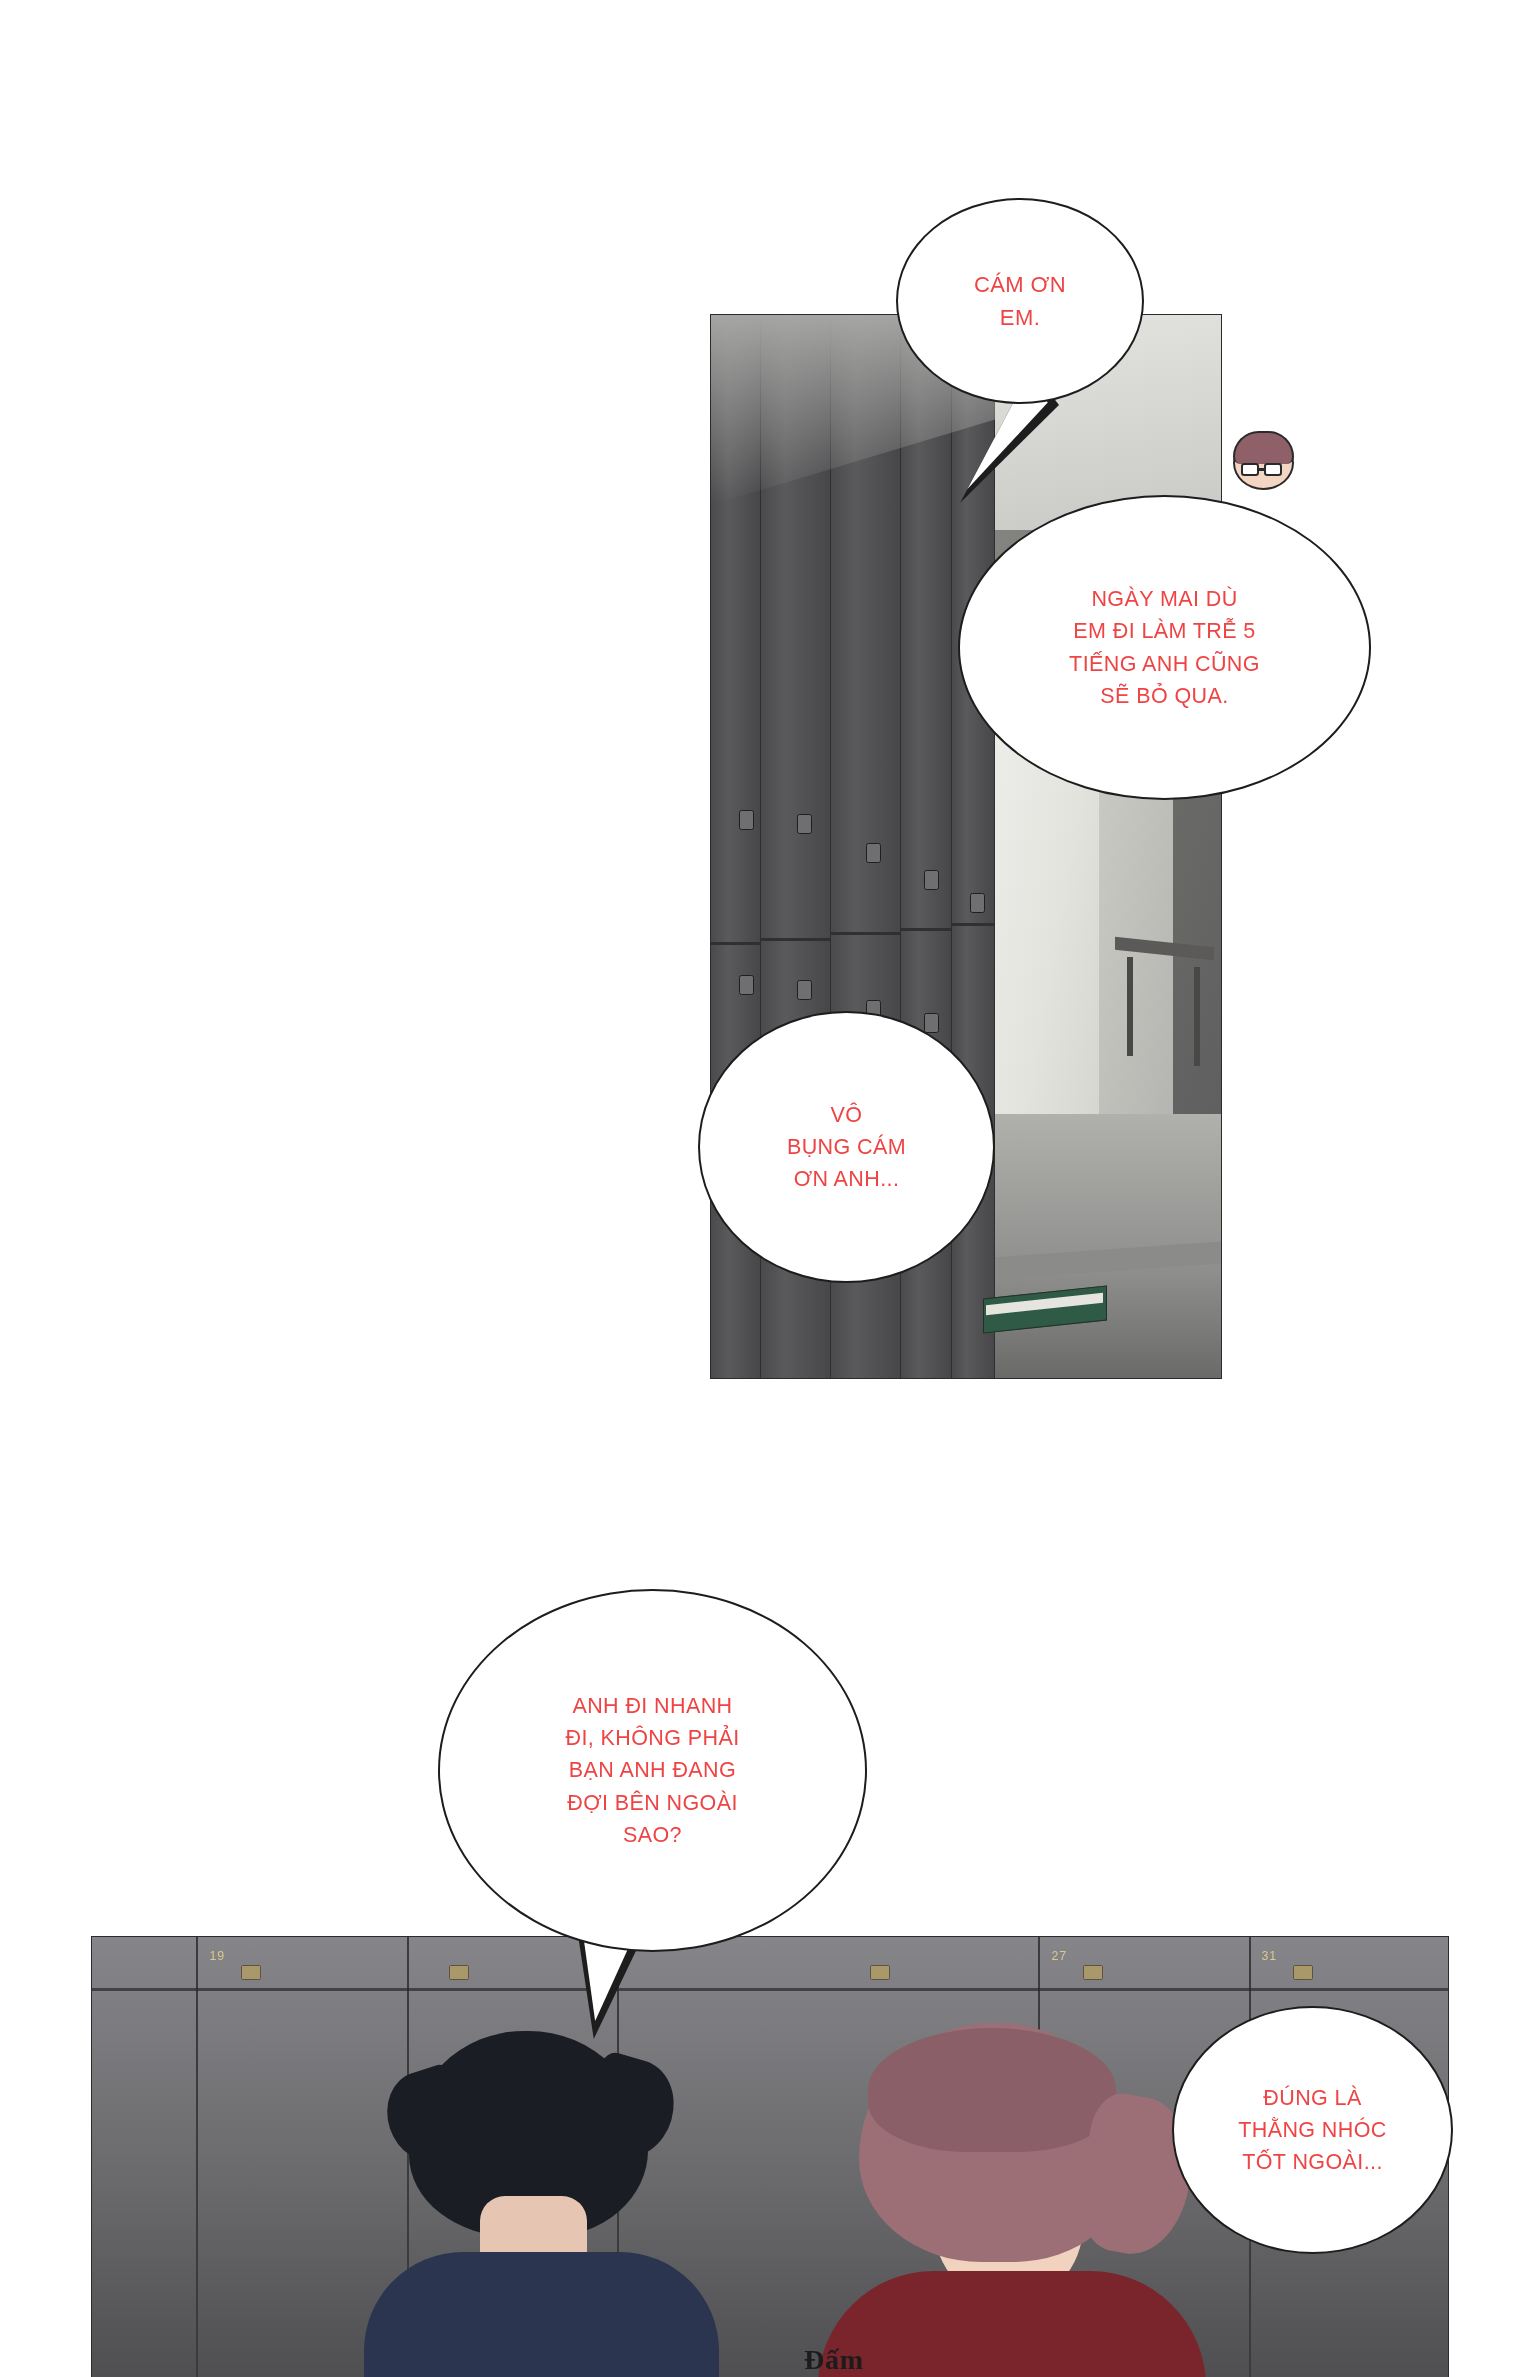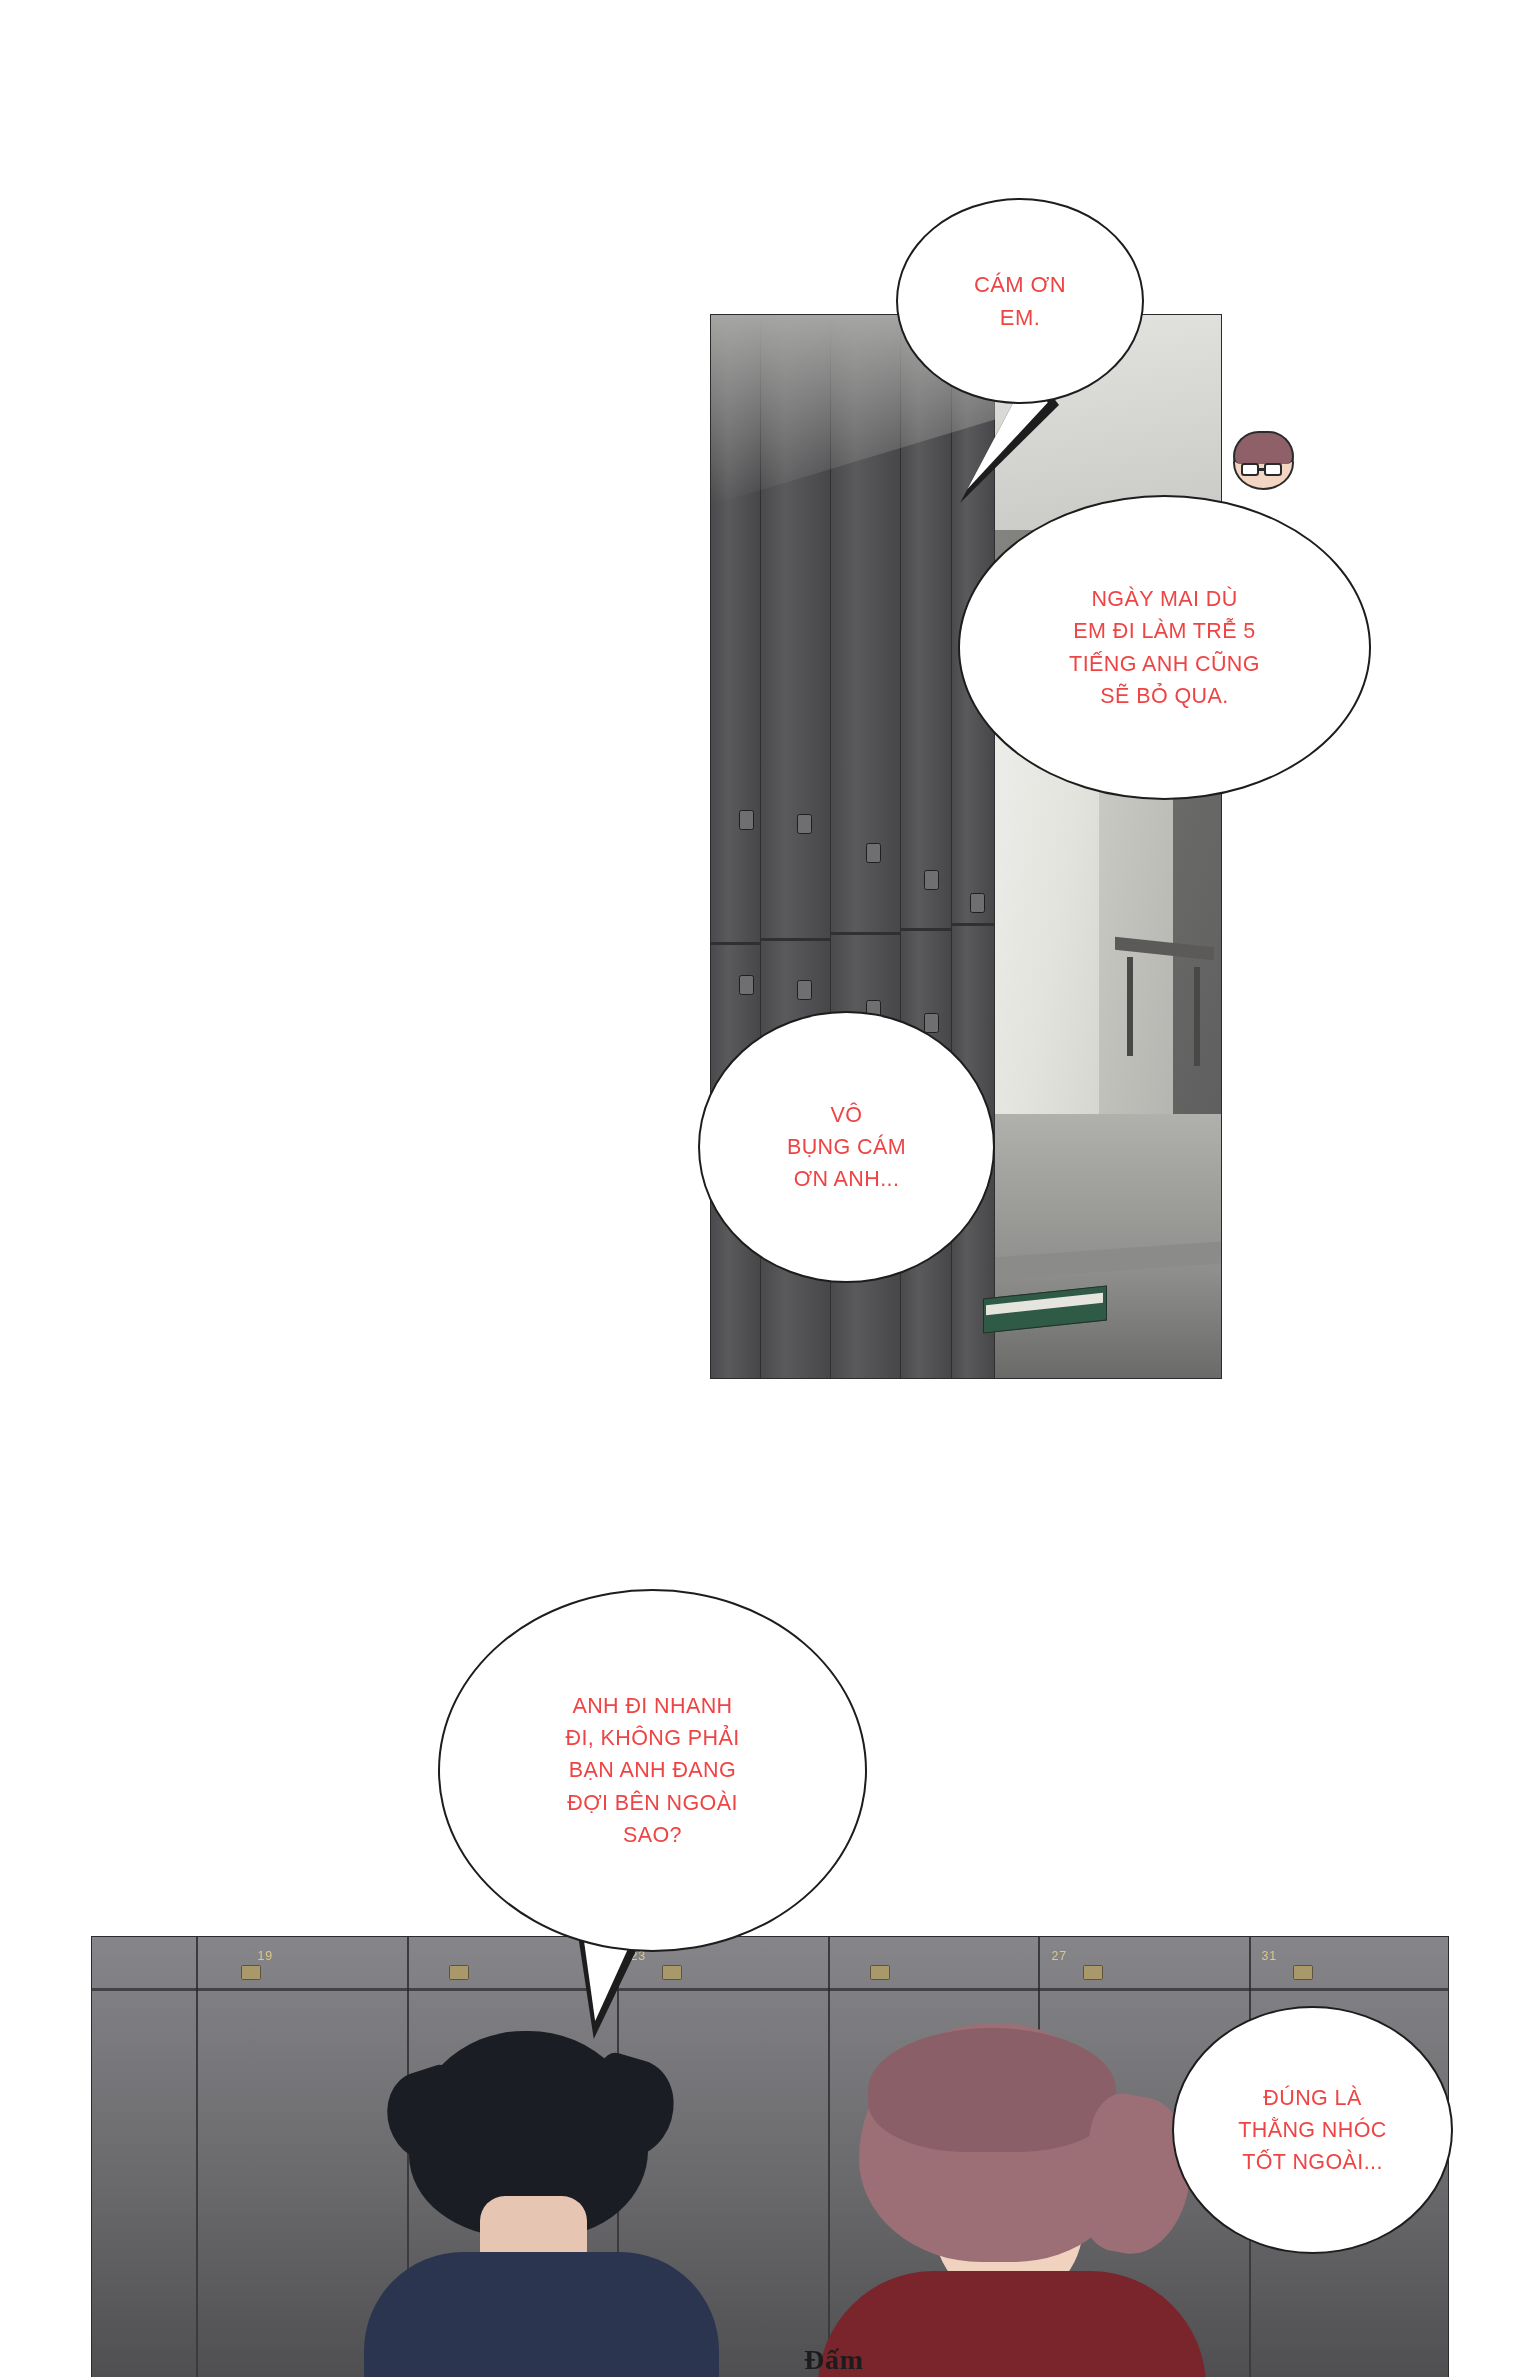--- a/index.html
+++ b/index.html
@@ -509,29 +509,25 @@
   <div class="hair"></div>
   <div class="gl a"></div>
   <div class="gl b"></div>
   <div class="gl-bridge"></div>
 </div>
 
 <div class="panel" id="panel-2">
   <div class="p2-lockers">
     <div class="p2-col" style="left:0;width:106px;"></div>
     <div class="p2-col" style="left:106px;width:211px;">
-      <div class="p2-num" style="left:11.6px;margin-left:48px;">19</div>
+      <div class="p2-num" style="left:11.6px;">19</div>
       <div class="p2-latch" style="left:43px;"></div>
     </div>
     <div class="p2-col" style="left:316px;width:211px;">
       <div class="p2-latch" style="left:41px;"></div>
-    </div>
-    <div class="p2-col" style="left:527px;width:211px;">
-      <div class="p2-num" style="left:11.6px;">23</div>
-      <div class="p2-latch" style="left:43px;"></div>
     </div>
     <div class="p2-col" style="left:737px;width:211px;">
       <div class="p2-latch" style="left:41px;"></div>
     </div>
     <div class="p2-col" style="left:948px;width:211px;">
       <div class="p2-num" style="left:11.6px;">27</div>
       <div class="p2-latch" style="left:43px;"></div>
     </div>
     <div class="p2-col" style="left:1158px;width:200px;">
       <div class="p2-num" style="left:11.6px;">31</div>

